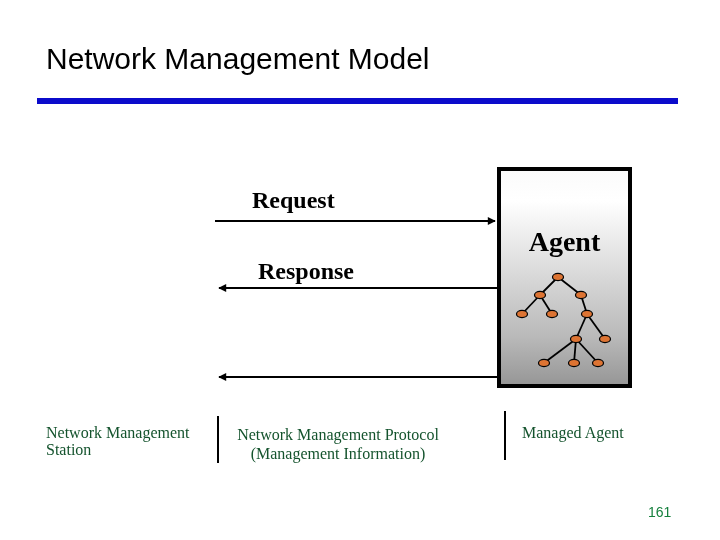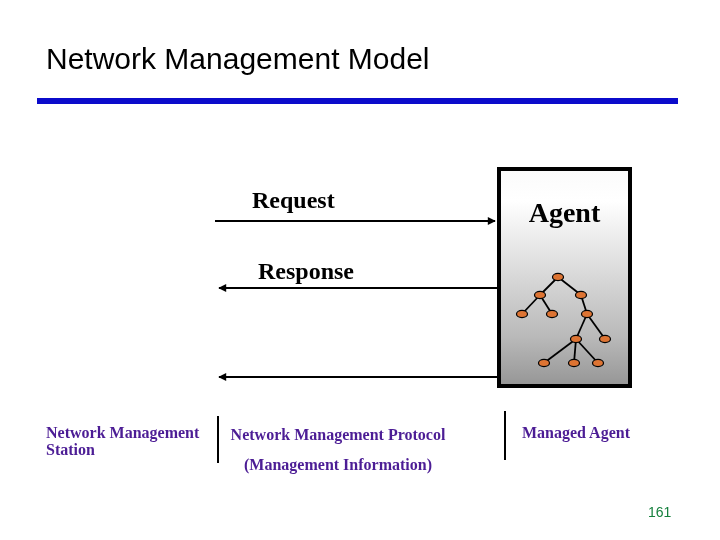--- a/index.html
+++ b/index.html
@@ -19,34 +19,34 @@
     position:absolute;border:4px solid #000;box-sizing:border-box;
     background:linear-gradient(to bottom,#fbfbfb 0%,#ffffff 14%,#b9b9b9 78%,#979797 100%);
     text-align:center;
   }
   .manager-box{left:78px;top:168px;width:137px;height:226px;}
   .agent-box{left:497px;top:167px;width:135px;height:221px;}
   .box-label{
     display:block;font-weight:bold;font-size:28px;line-height:28px;white-space:nowrap;
   }
   .manager-box .box-label{padding-top:56px;}
-  .agent-box .box-label{padding-top:28px;}
+  .agent-box .box-label{padding-top:57px;}
   .svg-layer{position:absolute;left:0;top:0;width:720px;height:540px;}
   .arrow-label{
     position:absolute;font-weight:bold;font-size:24px;line-height:24px;white-space:nowrap;
   }
   .lbl-request{left:252px;top:188px;}
   .lbl-response{left:258px;top:259px;}
   .lbl-trap{left:257px;top:335px;}
   .footnote{
-    position:absolute;font-weight:bold;font-size:16px;line-height:17px;color:#4c1d95;
+    position:absolute;font-weight:normal;font-size:16px;line-height:17px;color:#14532d;
   }
   .fn-left{left:46px;top:424px;width:168px;}
   .fn-center{left:218px;top:426px;width:240px;text-align:center;}
-  .fn-center .line2{margin-top:13px;white-space:nowrap;}
+  .fn-center .line2{margin-top:2px;white-space:nowrap;}
   .fn-right{left:522px;top:424px;white-space:nowrap;}
   .vdivider{position:absolute;width:2px;background:#000;}
   .vd1{left:217px;top:416px;height:47px;}
   .vd2{left:504px;top:411px;height:49px;}
   .page-number{
     position:absolute;left:648px;top:504px;
     font-family:"Liberation Sans",sans-serif;font-size:14px;color:#8a8a8a;
   }
 </style>
 </head>

